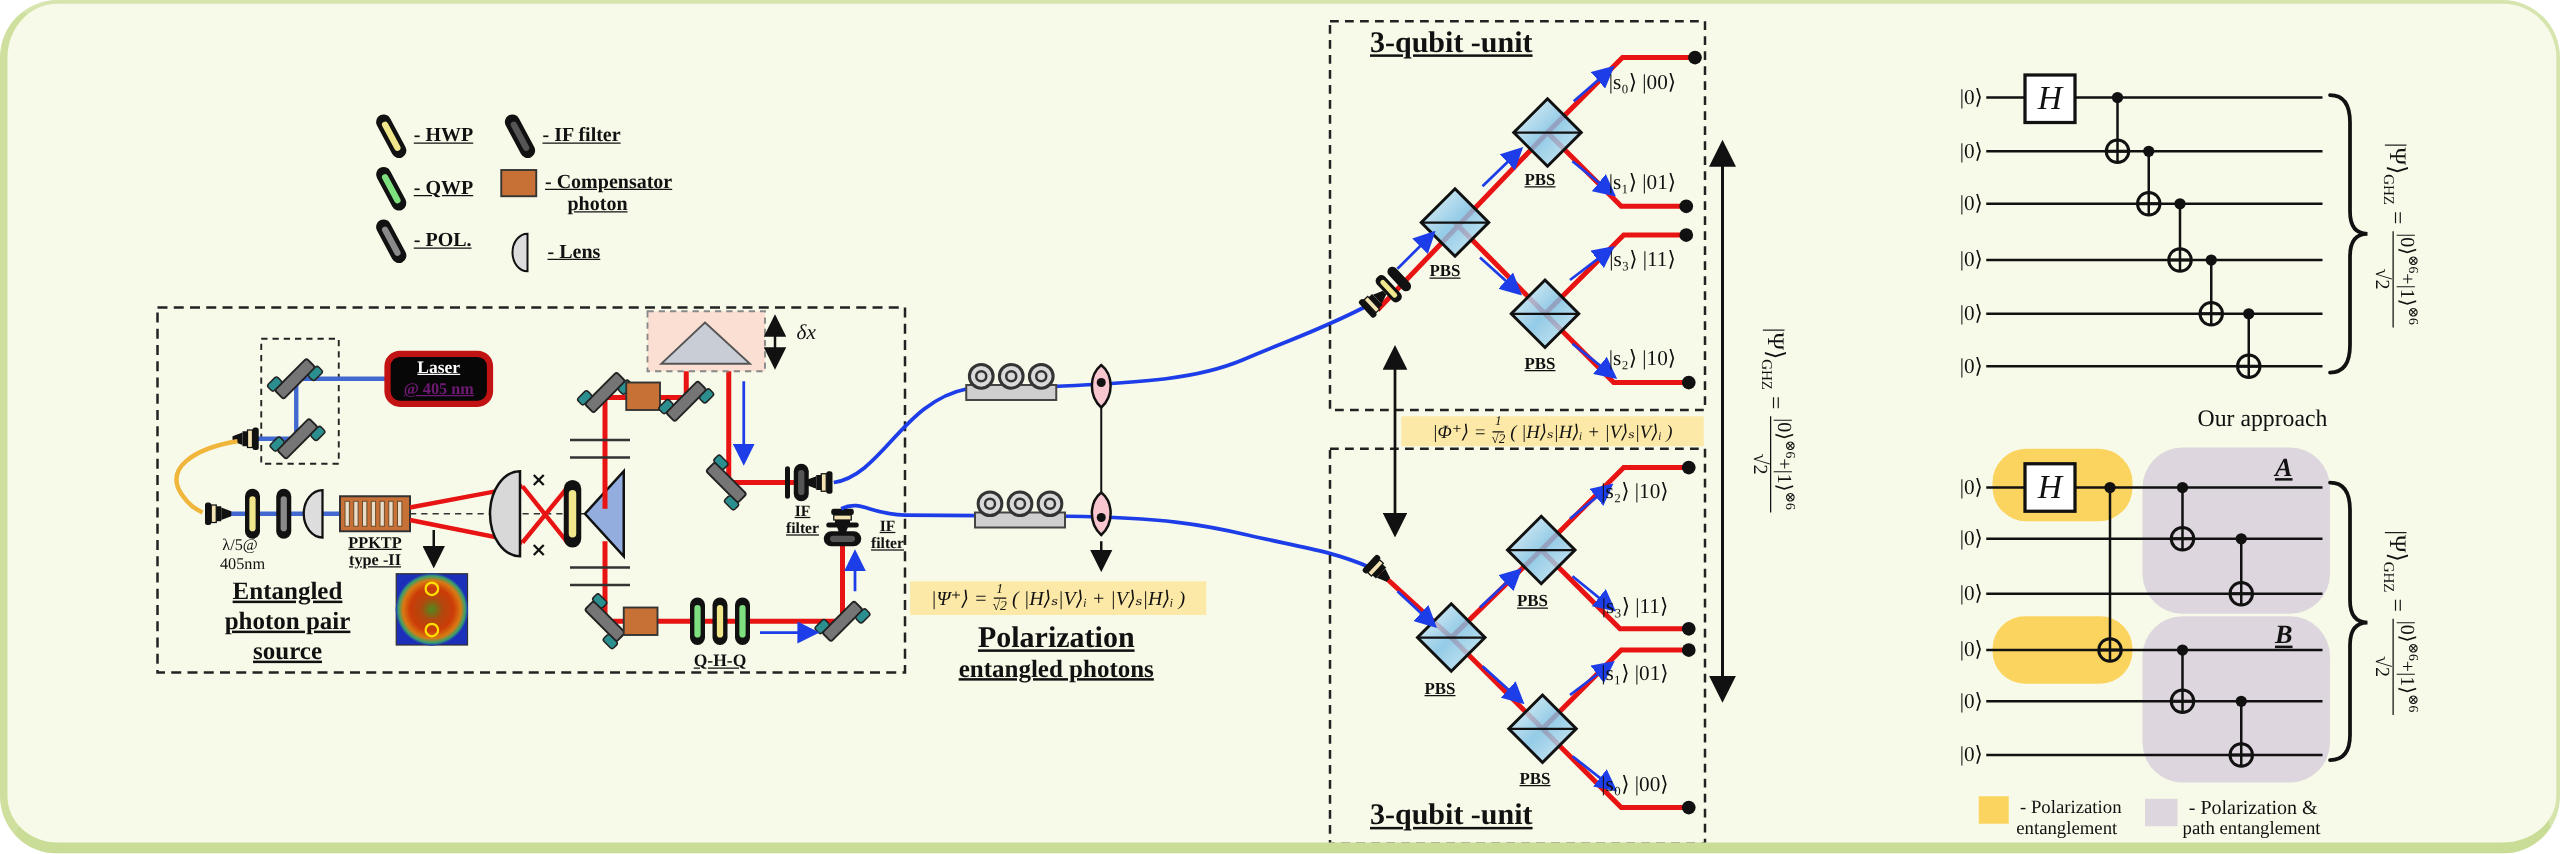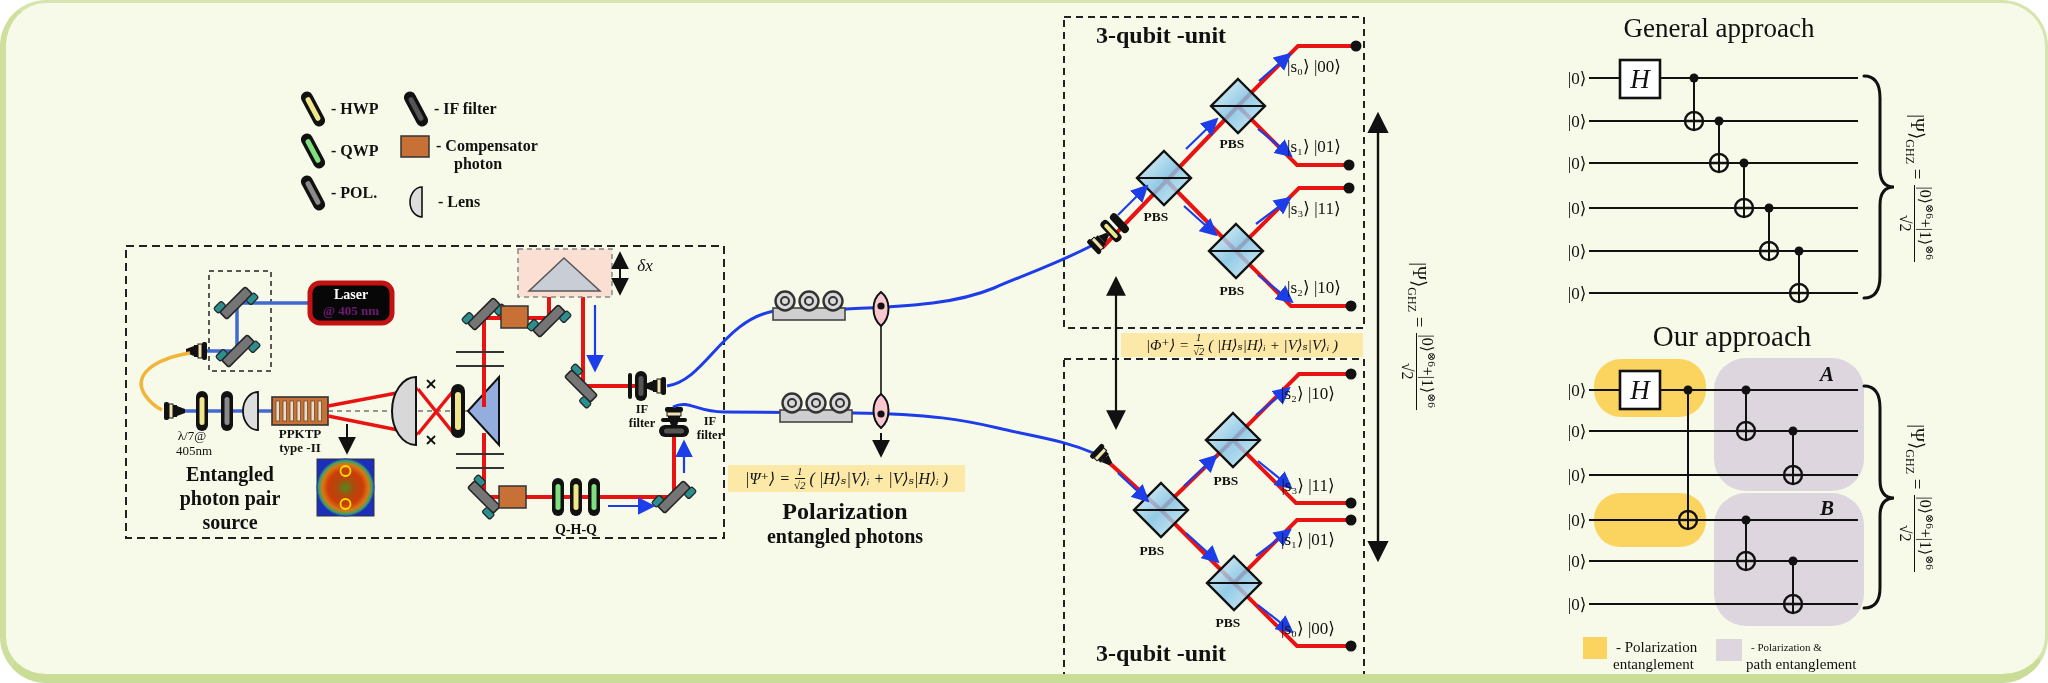--- a/index.html
+++ b/index.html
@@ -3,21 +3,21 @@
 <meta charset="utf-8">
 <style>
   html,body{margin:0;padding:0;background:#fff;}
   #stage{position:relative;width:2048px;height:683px;background:#f8fae9;
          border:3px solid #d6e4ae;border-bottom:9px solid #c9dd96;border-left:6px solid #cfe09e;
          border-radius:46px;box-sizing:border-box;overflow:hidden;
          font-family:"Liberation Serif","DejaVu Serif","DejaVu Sans",serif;color:#111;}
   svg{position:absolute;left:0;top:0;}
   .t{position:absolute;white-space:nowrap;transform:translate(-50%,-50%);color:#111;}
   .tlv{position:absolute;white-space:nowrap;transform:translateY(-50%);color:#111;}
-  .b{font-weight:bold;}
+  .b{font-weight:bold;text-decoration:underline;}
   .i{font-style:italic;}
   .band{position:absolute;display:flex;align-items:center;justify-content:center;gap:4px;
         background:#fce9a8;font-style:italic;}
   .vfrac{display:inline-flex;flex-direction:column;align-items:center;line-height:1;vertical-align:middle;}
   .vfrac .vnum{border-bottom:1.4px solid #111;padding:0 2px 1px 2px;}
   .vfrac .vden{padding-top:1px;}
   .ghzf{position:absolute;display:flex;align-items:center;justify-content:center;gap:5px;
         width:240px;height:52px;transform:rotate(90deg);font-size:19px;}
   .ghzf sub{font-size:12px;}
   .ghzf sup{font-size:11px;}
@@ -386,21 +386,21 @@
 <div class="tlv b" style="left:325px;top:148px;font-size:16px">- QWP</div>
 <div class="tlv b" style="left:325px;top:190px;font-size:16px">- POL.</div>
 <div class="tlv b" style="left:428px;top:106px;font-size:16px">- IF filter</div>
 <div class="tlv b" style="left:430px;top:143px;font-size:16px">- Compensator</div>
 <div class="tlv b" style="left:448px;top:161px;font-size:16px">photon</div>
 <div class="tlv b" style="left:432px;top:199px;font-size:16px">- Lens</div>
 
 <div class="t b" style="left:345px;top:292px;font-size:14px;color:#fff">Laser</div>
 <div class="t b" style="left:345px;top:308px;font-size:13px;color:#701a75">@ 405 nm</div>
 
-<div class="t" style="left:186px;top:433px;font-size:13px">λ/7@</div>
+<div class="t" style="left:186px;top:433px;font-size:13px">λ/5@</div>
 <div class="t" style="left:188px;top:448px;font-size:13px">405nm</div>
 <div class="t b" style="left:294px;top:431px;font-size:13px">PPKTP</div>
 <div class="t b" style="left:294px;top:445px;font-size:13px">type -II</div>
 <div class="t b" style="left:224px;top:471px;font-size:20px">Entangled</div>
 <div class="t b" style="left:224px;top:495px;font-size:20px">photon pair</div>
 <div class="t b" style="left:224px;top:519px;font-size:20px">source</div>
 <div class="t i" style="left:639px;top:263px;font-size:17px">δx</div>
 <div class="t b" style="left:636px;top:406px;font-size:12.5px">IF</div>
 <div class="t b" style="left:636px;top:420px;font-size:12.5px">filter</div>
 <div class="t b" style="left:704px;top:418px;font-size:12.5px">IF</div>
@@ -458,37 +458,36 @@
       </span>
 </div>
 <div class="ghzf" style="left:1790px;top:469px">
   <span style="white-space:nowrap"><span>|Ψ⟩</span><sub>GHZ</sub> <span>=</span></span>
   <span class="vfrac">
         <span class="vnum"><span>|0⟩</span><sup>⊗6</sup><span>+</span><span>|1⟩</span><sup>⊗6</sup></span>
         <span class="vden">√2</span>
       </span>
 </div>
 
-<div class="t" style="left:1713px;top:25px;font-size:27px">General approach</div>
 <div class="t" style="left:1571px;top:75px;font-size:17px">|0⟩</div>
 <div class="t" style="left:1571px;top:118px;font-size:17px">|0⟩</div>
 <div class="t" style="left:1571px;top:160px;font-size:17px">|0⟩</div>
 <div class="t" style="left:1571px;top:205px;font-size:17px">|0⟩</div>
 <div class="t" style="left:1571px;top:248px;font-size:17px">|0⟩</div>
 <div class="t" style="left:1571px;top:290px;font-size:17px">|0⟩</div>
 <div class="t i" style="left:1634px;top:76px;font-size:27px">H</div>
-<div class="t" style="left:1726px;top:333px;font-size:29px">Our approach</div>
+<div class="t" style="left:1804px;top:333px;font-size:19px">Our approach</div>
 <div class="t" style="left:1571px;top:387px;font-size:17px">|0⟩</div>
 <div class="t" style="left:1571px;top:428px;font-size:17px">|0⟩</div>
 <div class="t" style="left:1571px;top:472px;font-size:17px">|0⟩</div>
 <div class="t" style="left:1571px;top:517px;font-size:17px">|0⟩</div>
 <div class="t" style="left:1571px;top:558px;font-size:17px">|0⟩</div>
 <div class="t" style="left:1571px;top:601px;font-size:17px">|0⟩</div>
 <div class="t i" style="left:1634px;top:387px;font-size:27px">H</div>
 <div class="t b i" style="left:1821px;top:371px;font-size:21px">A</div>
 <div class="t b i" style="left:1821px;top:505px;font-size:21px">B</div>
 
 <div class="tlv" style="left:1610px;top:644px;font-size:15px">- Polarization</div>
 <div class="tlv" style="left:1607px;top:661px;font-size:15px">entanglement</div>
-<div class="tlv" style="left:1745px;top:644px;font-size:11px">- Polarization &amp;</div>
+<div class="tlv" style="left:1745px;top:644px;font-size:16px">- Polarization &amp;</div>
 <div class="tlv" style="left:1740px;top:661px;font-size:15px">path entanglement</div>
 
 </div>
 
 </body></html>

